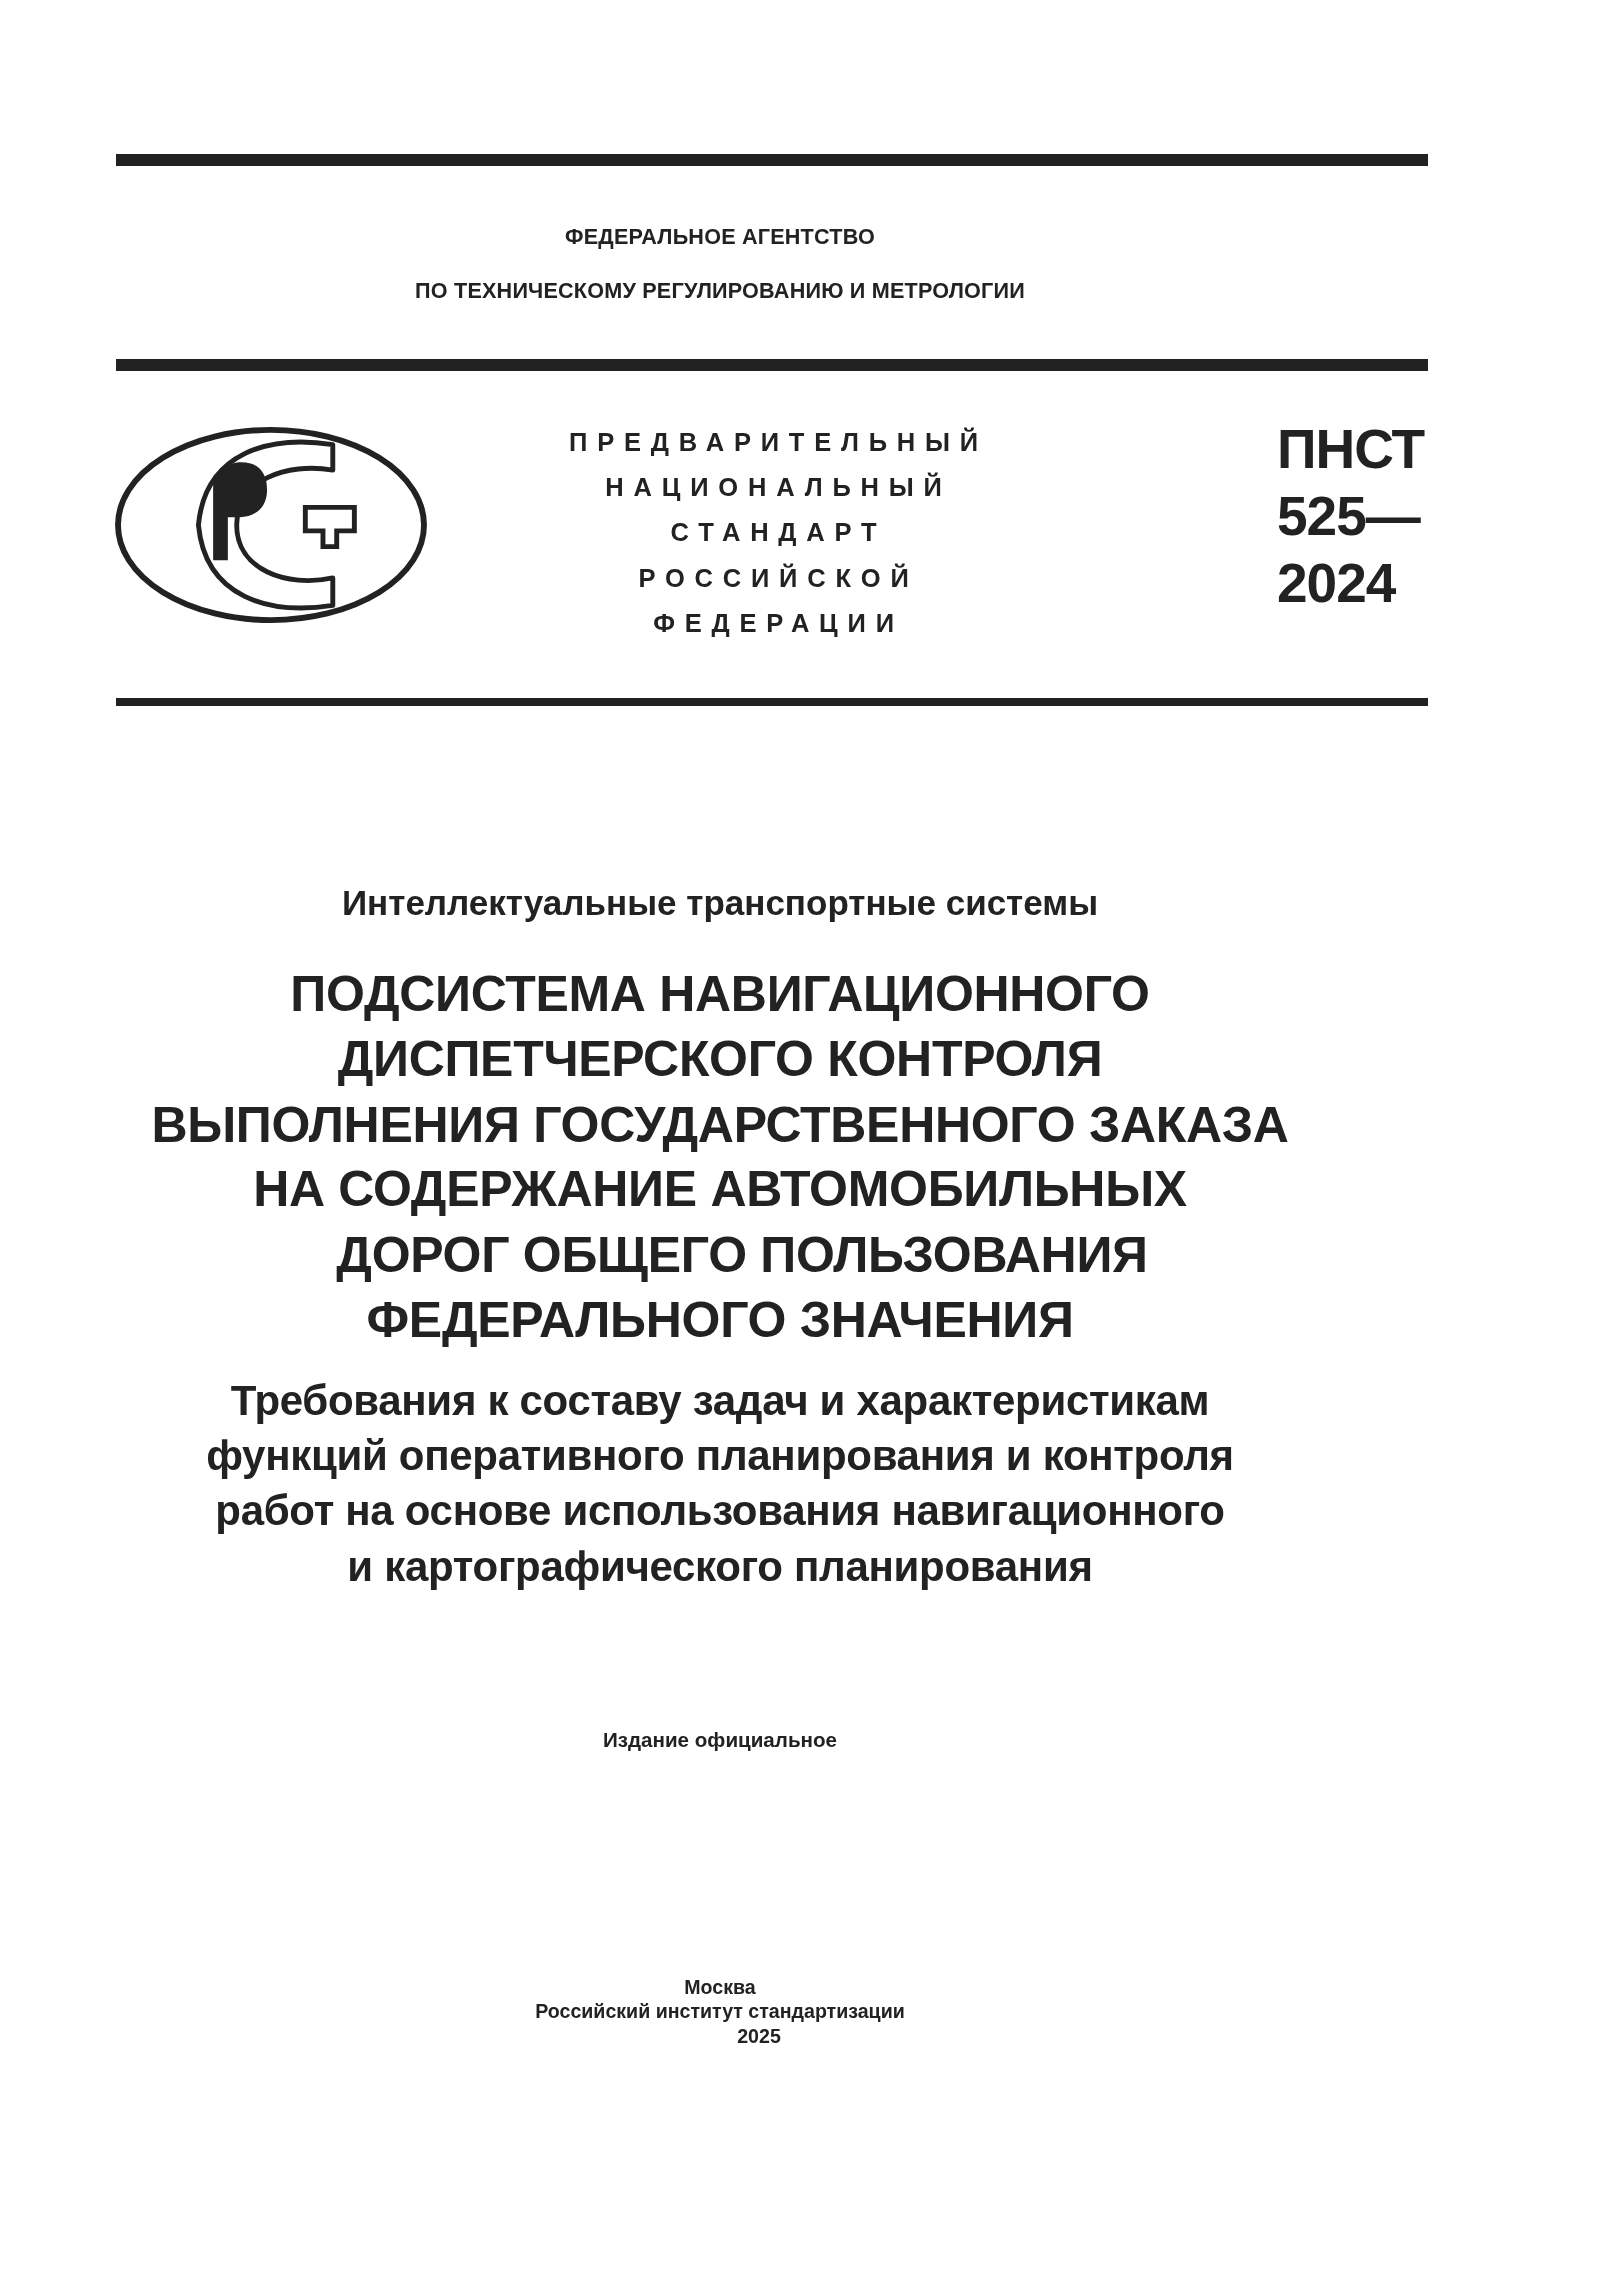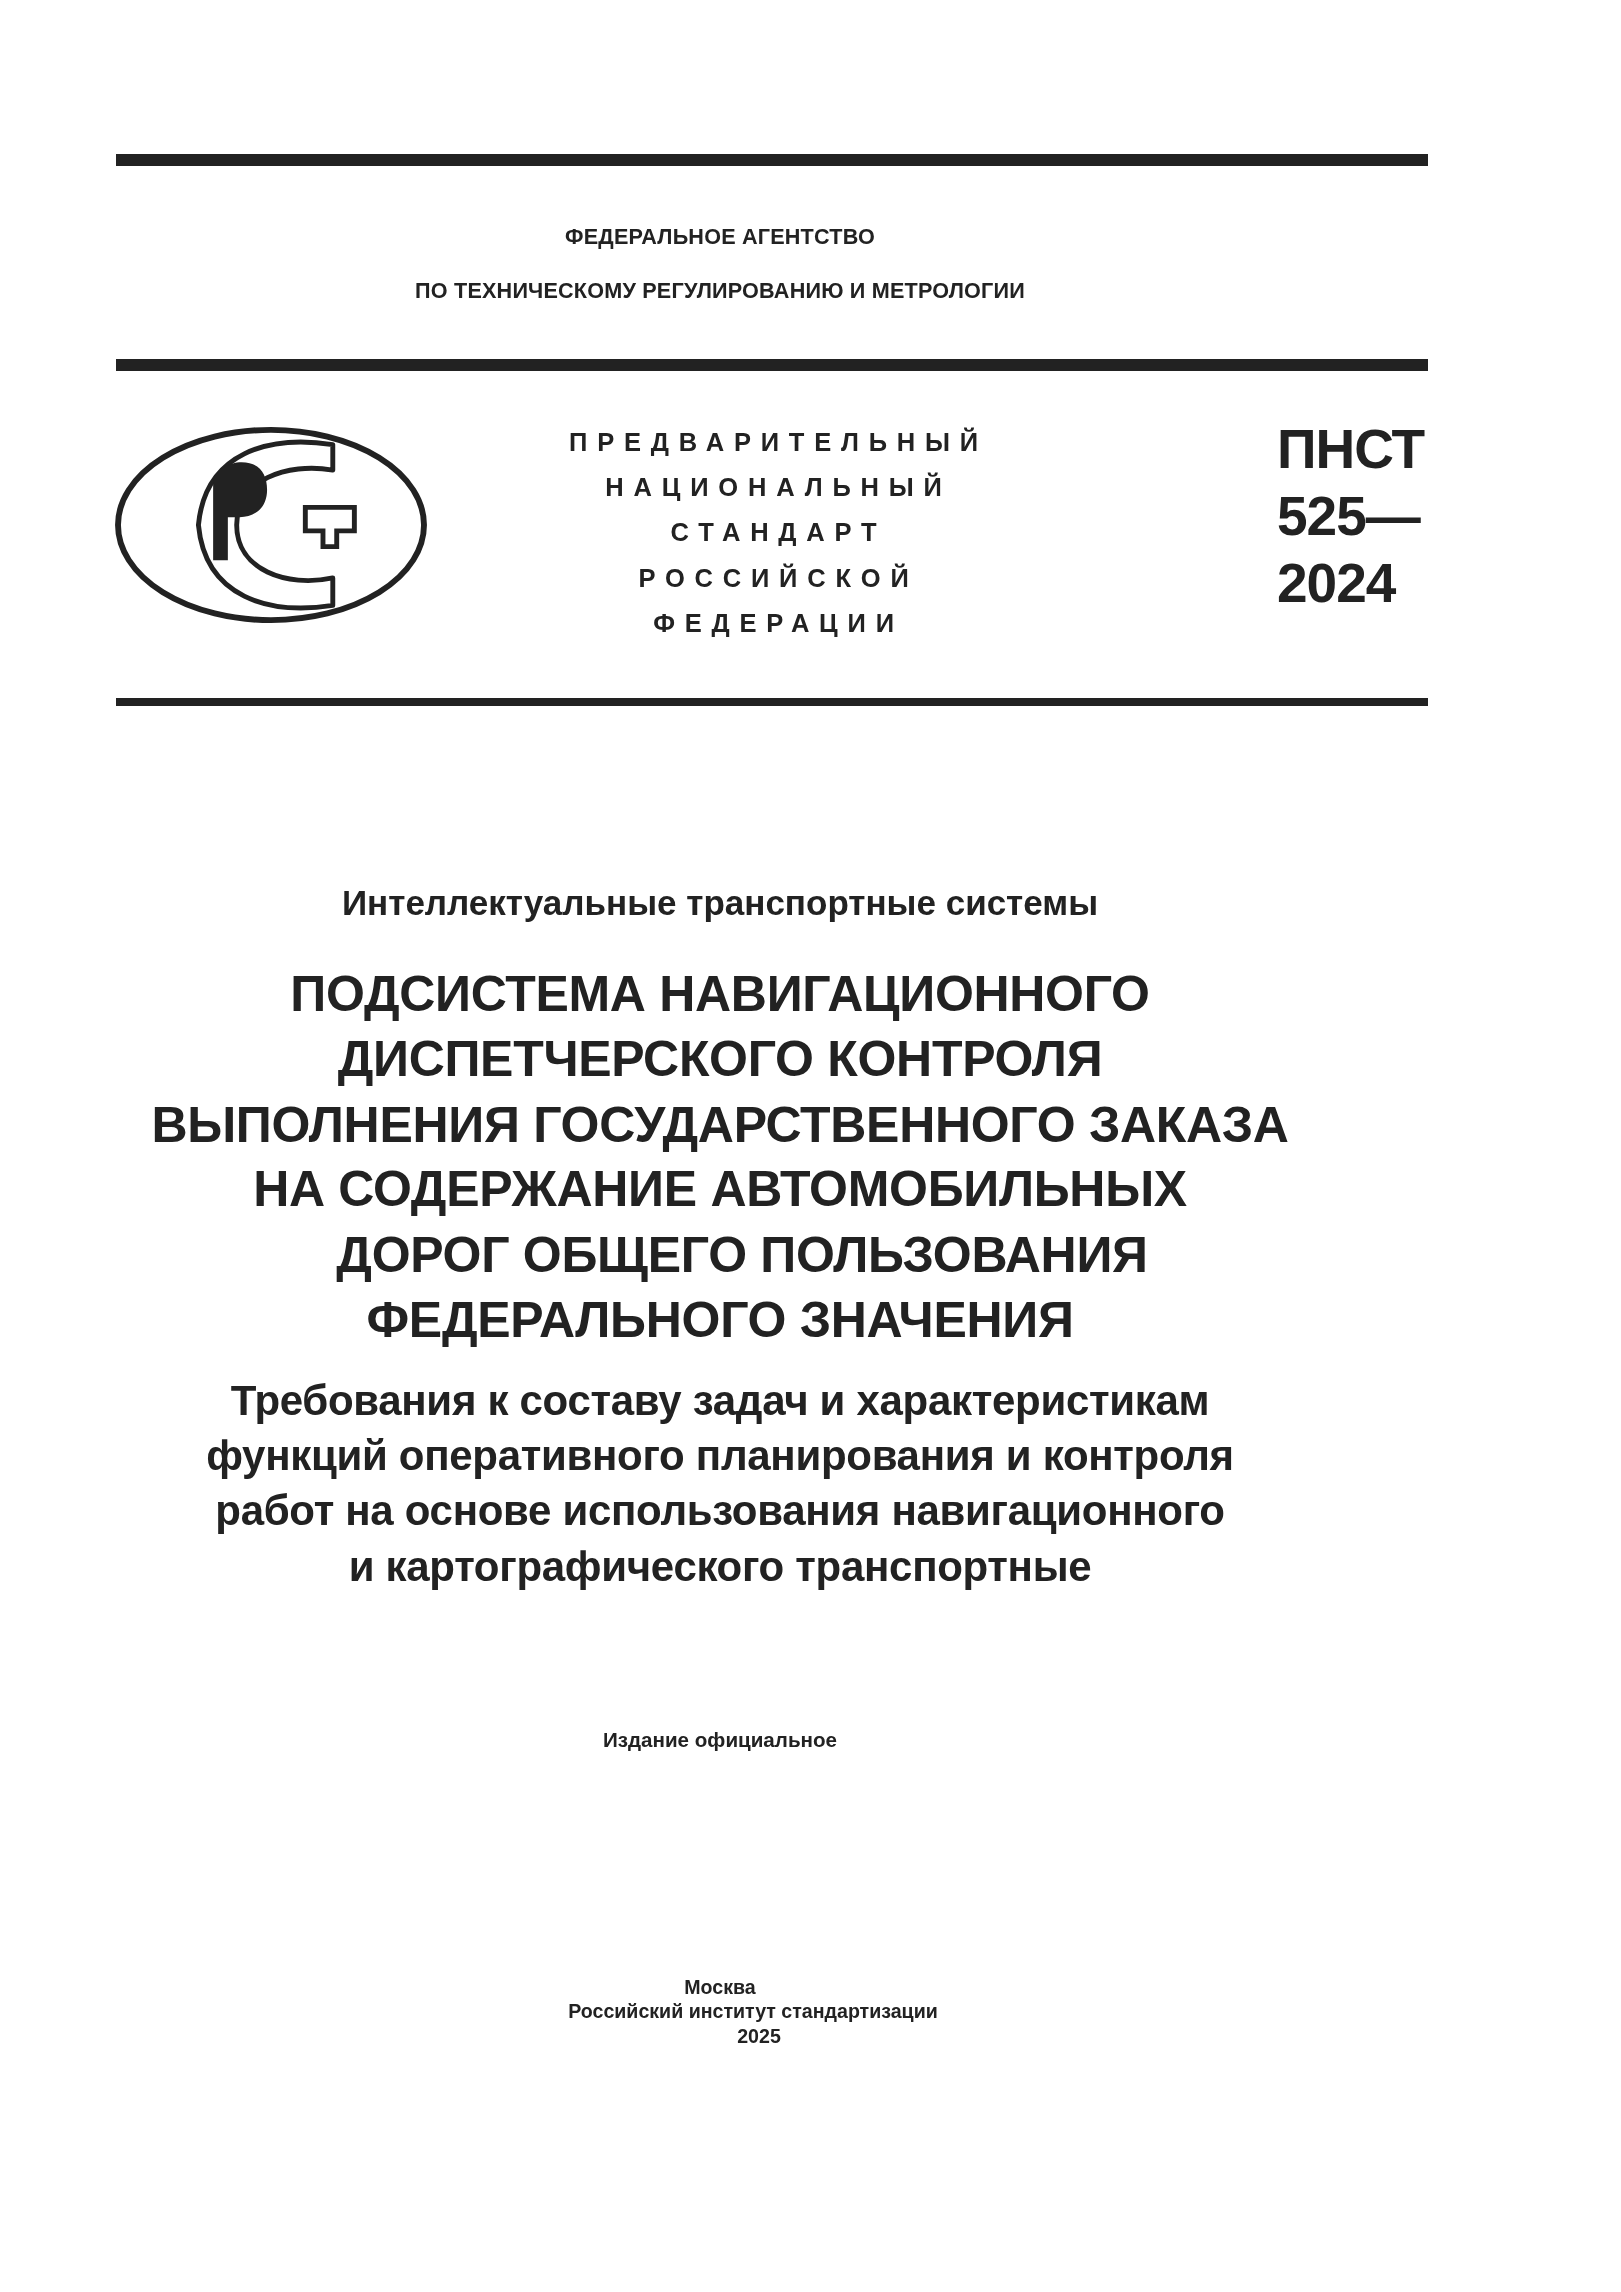--- a/index.html
+++ b/index.html
@@ -67,20 +67,20 @@
 <div class="center-line main-title" style="top:965px;">ПОДСИСТЕМА НАВИГАЦИОННОГО</div>
 <div class="center-line main-title" style="top:1030px;">ДИСПЕТЧЕРСКОГО КОНТРОЛЯ</div>
 <div class="center-line main-title" style="top:1096px;">ВЫПОЛНЕНИЯ ГОСУДАРСТВЕННОГО ЗАКАЗА</div>
 <div class="center-line main-title" style="top:1160px;">НА СОДЕРЖАНИЕ АВТОМОБИЛЬНЫХ</div>
 <div class="center-line main-title" style="top:1226px;padding-left:22px;">ДОРОГ ОБЩЕГО ПОЛЬЗОВАНИЯ</div>
 <div class="center-line main-title" style="top:1291px;">ФЕДЕРАЛЬНОГО ЗНАЧЕНИЯ</div>
 
 <div class="center-line req" style="top:1377px;">Требования к составу задач и характеристикам</div>
 <div class="center-line req" style="top:1432px;">функций оперативного планирования и контроля</div>
 <div class="center-line req" style="top:1487px;">работ на основе использования навигационного</div>
-<div class="center-line req" style="top:1543px;">и картографического транспортные</div>
+<div class="center-line req" style="top:1543px;">и картографического планирования</div>
 
 <div class="center-line edition" style="top:1728px;">Издание официальное</div>
 
 <div class="center-line imprint" style="top:1976px;">Москва</div>
-<div class="center-line imprint" style="top:2000px;padding-left:33px;">Российский институт стандартизации</div>
+<div class="center-line imprint" style="top:2000px;">Российский институт стандартизации</div>
 <div class="center-line imprint" style="top:2025px;padding-left:39px;">2025</div>
 
 
 </body></html>

